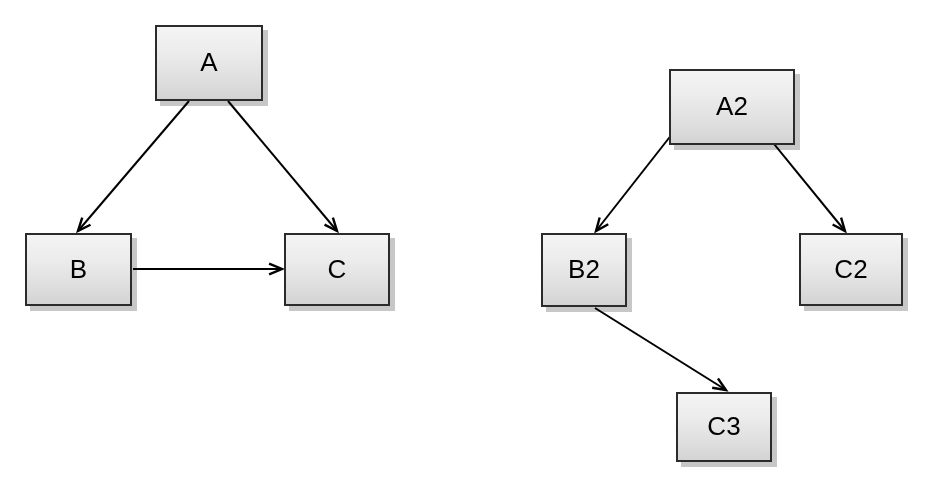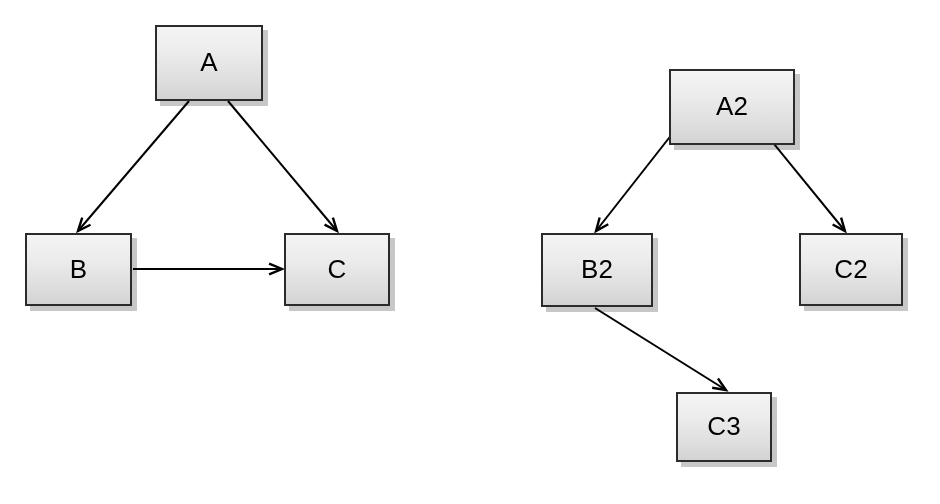--- a/index.html
+++ b/index.html
@@ -75,21 +75,21 @@
   <div class="node" id="node-B" style="left: 25px; top: 233px; width: 107px; height: 73px;">
     <span class="node-label">B</span>
   </div>
   <div class="node" id="node-C" style="left: 284px; top: 233px; width: 106px; height: 73px;">
     <span class="node-label">C</span>
   </div>
 
   <div class="node" id="node-A2" style="left: 669px; top: 25px; width: 126px; height: 76px; margin-top: 44px;">
     <span class="node-label">A2</span>
   </div>
-  <div class="node" id="node-B2" style="left: 541px; top: 233px; width: 112px; height: 74px; justify-content: center;">
+  <div class="node" id="node-B2" style="left: 541px; top: 233px; width: 86px; height: 74px; justify-content: center;">
     <span class="node-label">B2</span>
   </div>
   <div class="node" id="node-C2" style="left: 799px; top: 233px; width: 104px; height: 73px;">
     <span class="node-label">C2</span>
   </div>
   <div class="node" id="node-C3" style="left: 676px; top: 392px; width: 96px; height: 70px;">
     <span class="node-label">C3</span>
   </div>
 
 </div>

